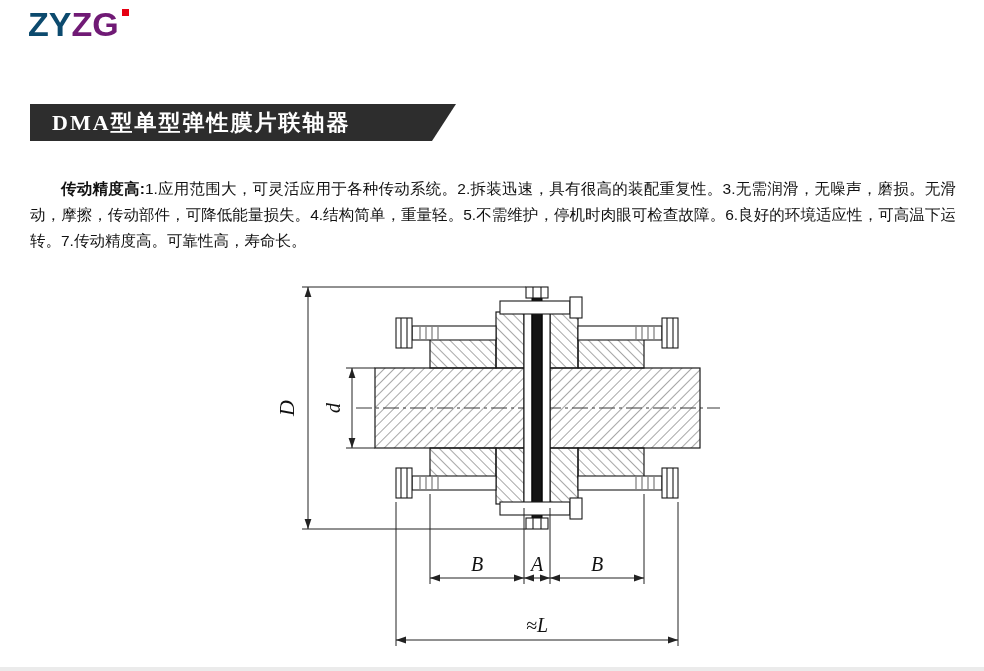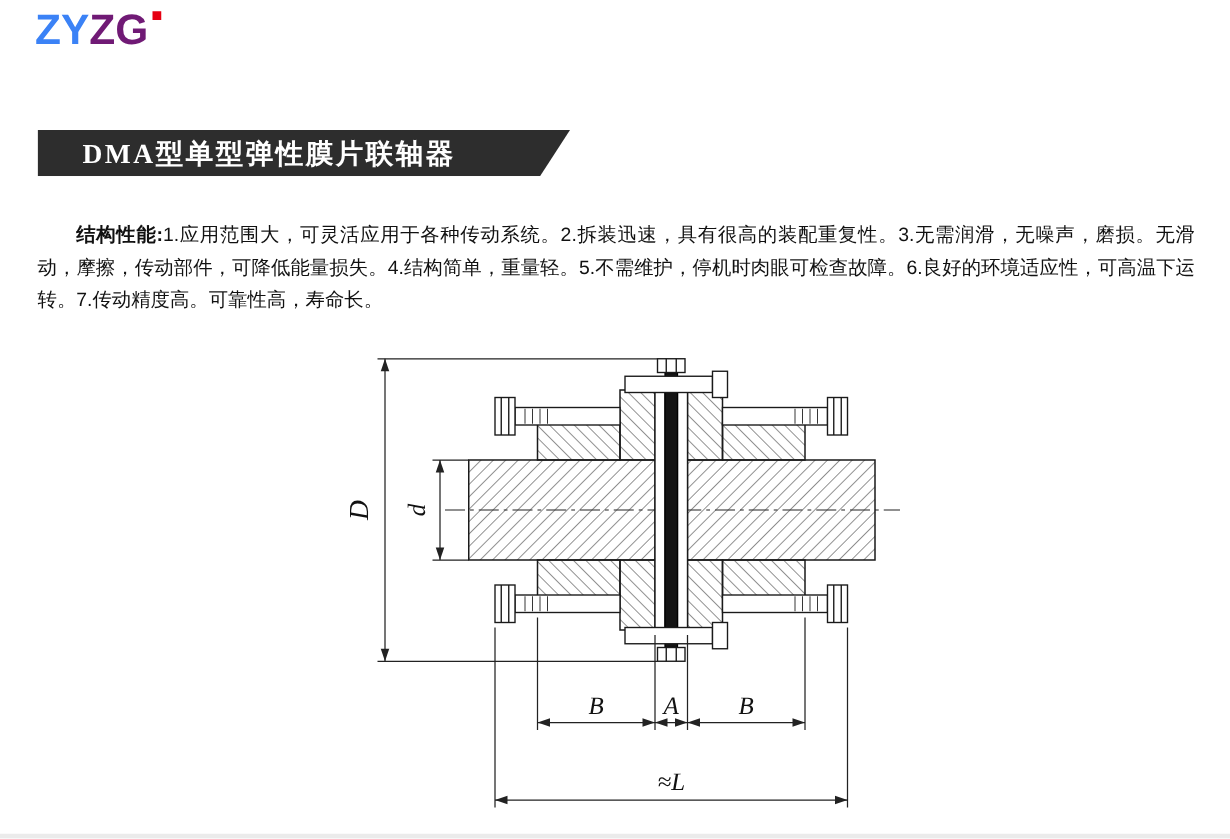--- a/index.html
+++ b/index.html
@@ -11,33 +11,33 @@
     font-family:"Liberation Sans","DejaVu Sans",sans-serif;
   }
   
   .logo{
     position:absolute;left:28px;top:6px;
     font-weight:bold;font-size:34px;line-height:36px;
     letter-spacing:0px;
     font-family:"Liberation Sans","DejaVu Sans",sans-serif;
     white-space:nowrap;
   }
-  .logo .p1{color:#3b82f6;}
+  .logo .p1{color:#0c4a6e;}
   .logo .p2{color:#701a75;}
   .logo .mark{
     display:inline-block;width:7px;height:7px;background:#e60012;
     vertical-align:top;margin:3px 0 0 3px;
   }
   
   .banner{
     position:absolute;left:30px;top:104px;
     width:426px;height:37px;
     background:#2d2d2d;color:#ffffff;
     display:flex;align-items:center;
-    padding-left:36px;box-sizing:border-box;
+    padding-left:22px;box-sizing:border-box;
     clip-path:polygon(0 0,100% 0,calc(100% - 24px) 100%,0 100%);
     font-family:"Liberation Serif","DejaVu Serif",serif;
     font-weight:bold;font-size:22px;letter-spacing:2px;
     white-space:nowrap;
   }
   
   .intro{
     position:absolute;left:30px;top:160px;width:926px;
     font-size:15.5px;line-height:26px;color:#111111;
     text-indent:2em;text-align:justify;
@@ -62,21 +62,21 @@
 
   <div class="logo">
     <span class="p1">ZY</span><span class="p2">ZG</span><span class="mark"></span>
   </div>
 
   <div class="banner">
     <span>DMA型单型弹性膜片联轴器</span>
   </div>
 
   <p class="intro">
-    <span class="lbl">结构性能:</span><span>1.应用范围大，可灵活应用于各种传动系统。2.拆装迅速，具有很高的装配重复性。3.无需润滑，无噪声，磨损。无滑动，摩擦，传动部件，可降低能量损失。4.结构简单，重量轻。5.不需维护，停机时肉眼可检查故障。6.良好的环境适应性，可高温下运转。7.传动精度高。可靠性高，寿命长。</span>
+    <span class="lbl">传动精度高:</span><span>1.应用范围大，可灵活应用于各种传动系统。2.拆装迅速，具有很高的装配重复性。3.无需润滑，无噪声，磨损。无滑动，摩擦，传动部件，可降低能量损失。4.结构简单，重量轻。5.不需维护，停机时肉眼可检查故障。6.良好的环境适应性，可高温下运转。7.传动精度高。可靠性高，寿命长。</span>
   </p>
 
   <svg class="diagram" width="984" height="671" viewBox="0 0 984 671" xmlns="http://www.w3.org/2000/svg">
     <defs>
       <pattern id="hA" width="7" height="7" patternUnits="userSpaceOnUse" patternTransform="rotate(45)">
         <line x1="0" y1="0" x2="0" y2="7" stroke="#3c3c3c" stroke-width="0.9"></line>
       </pattern>
       <pattern id="hB" width="7" height="7" patternUnits="userSpaceOnUse" patternTransform="rotate(-45)">
         <line x1="0" y1="0" x2="0" y2="7" stroke="#3c3c3c" stroke-width="0.9"></line>
       </pattern>

